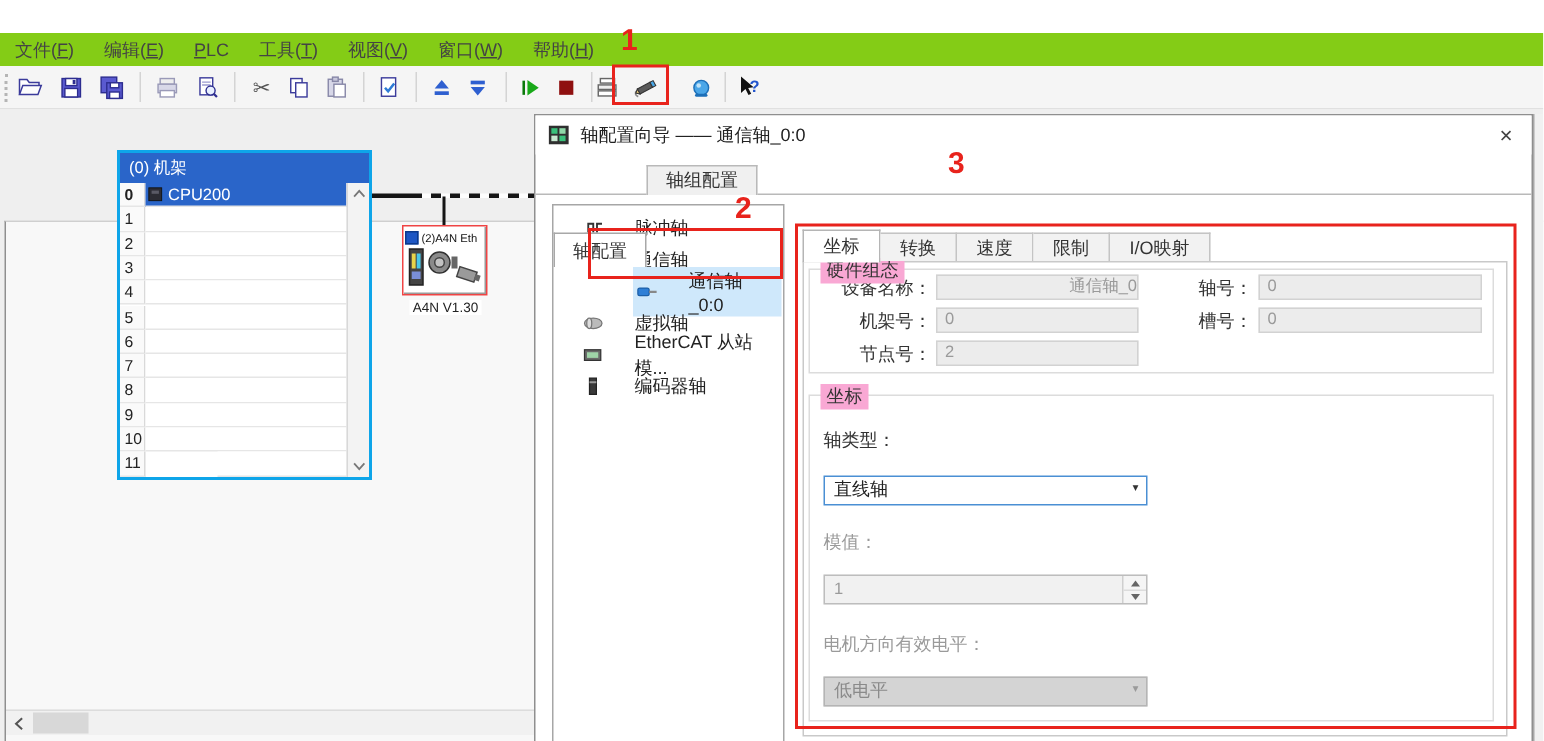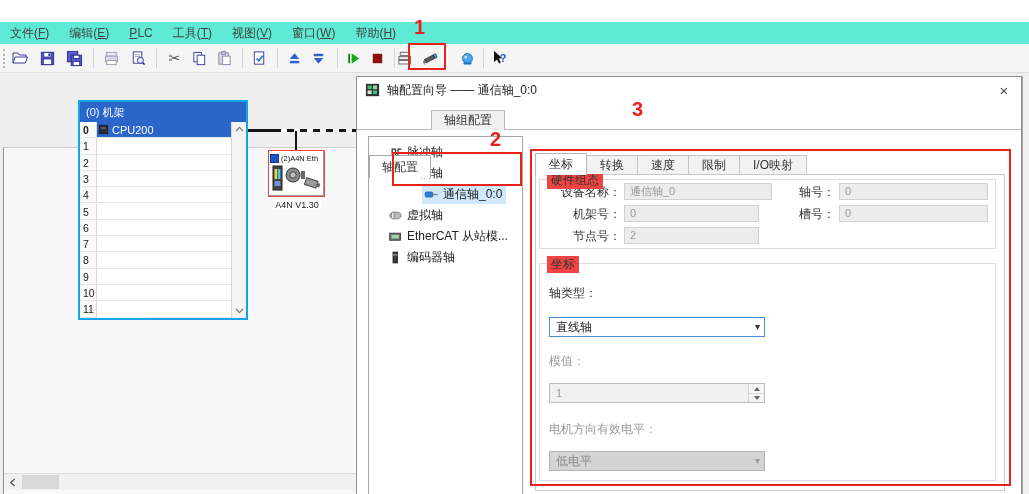--- a/index.html
+++ b/index.html
@@ -4,21 +4,21 @@
 <style>
   html,body{margin:0;padding:0;background:#fff;}
   #app{position:relative;width:1029px;height:494px;overflow:hidden;background:#fff;
        font-family:"Liberation Sans",sans-serif;color:#333;}
   .icon{display:inline-flex;align-items:center;justify-content:center;}
 
   
   .titlebar{position:absolute;left:0;top:0;width:1029px;height:22px;background:#fff;
             display:flex;align-items:center;gap:6px;padding-left:6px;font-size:12px;color:#333;box-sizing:border-box;}
   .menubar{position:absolute;left:0;top:22px;width:1029px;height:22px;display:flex;align-items:center;
-           font-size:12px;color:#444;background:#5eead4;}
+           font-size:12px;color:#444;background:#84cc16;}
   .menu-item{padding:3px 10px;cursor:default;}
   .toolbar{position:absolute;left:0;top:44px;width:1029px;height:29px;background:#f5f5f5;
            border-bottom:1px solid #e0e0e0;box-sizing:border-box;}
   .gripper{position:absolute;left:3px;top:5px;width:2px;height:19px;border-left:2px dotted #b5b5b5;}
   .tb-btn{position:absolute;top:2px;width:26px;height:24px;display:flex;align-items:center;justify-content:center;}
   .tb-sep{position:absolute;top:4px;width:1px;height:20px;background:#d4d4d4;}
 
   
   .workspace{position:absolute;left:0;top:73px;width:1029px;height:421px;background:#efefef;}
   .canvas{position:absolute;left:3px;top:74px;width:1026px;height:416px;background:#f8f8f8;
@@ -63,37 +63,37 @@
              font-size:15px;color:#444;}
   .tabline{position:absolute;left:0;top:52px;width:100%;height:1px;background:#b9b9b9;}
   .otab{position:absolute;font-size:12px;box-sizing:border-box;padding:0 12px;}
   .otab.active{left:12px;top:30px;height:23px;line-height:22px;background:#fff;border:1px solid #a8a8a8;border-bottom:none;z-index:2;margin-top:48px;}
   .otab.inactive{left:74px;top:33px;height:20px;line-height:19px;background:#f0f0f0;border:1px solid #b9b9b9;border-bottom:none;}
 
   .treepanel{position:absolute;left:11px;top:59px;width:155px;height:361px;background:#fff;
              border:1px solid #a6a6a6;box-sizing:border-box;overflow:hidden;}
   .tree-item{position:absolute;left:1px;right:1px;height:21px;display:flex;align-items:center;font-size:12px;color:#222;}
   .tree-exp{position:absolute;left:3px;top:5px;}
-  .tnode{display:flex;align-items:center;gap:4px;padding:1px 4px 1px 2px;}
+  .tnode{display:flex;align-items:center;gap:20px;padding:1px 4px 1px 2px;}
   .tnode.sel{background:var(--tsel);}
 
   .ptabs{position:absolute;left:178px;top:75px;height:22px;display:flex;align-items:flex-end;z-index:3;}
   .ptab{font-size:12px;box-sizing:border-box;padding:0 13px;}
   .ptab.active{height:22px;line-height:21px;background:#fff;border:1px solid #b5b5b5;border-bottom:none;margin-bottom:-1px;}
   .ptab.inactive{height:19px;line-height:18px;background:#f2f2f2;border:1px solid #c4c4c4;border-bottom:none;border-left:none;}
   .ppanel{position:absolute;left:178px;top:97px;width:470px;height:317px;background:#fff;
           border:1px solid #c9c9c9;box-sizing:border-box;}
 
   .groupbox{position:absolute;border:1px solid #dcdcdc;box-sizing:border-box;background:#fff;}
-  .grouplabel{position:absolute;font-size:12px;color:#333;background:#ef4444;padding:0 4px;z-index:2;}
+  .grouplabel{position:absolute;font-size:12px;color:#333;background:#f9a8d4;padding:0 4px;z-index:2;}
   .fld-label{position:absolute;font-size:12px;color:#333;text-align:right;}
   .fld-input{position:absolute;height:17px;background:#ececec;border:1px solid #d2d2d2;box-sizing:border-box;
              font-size:11px;line-height:15px;color:#9a9a9a;padding-left:5px;overflow:hidden;}
   .lbl-dim{color:#9a9a9a;}
-  .combo{position:absolute;width:216px;height:20px;box-sizing:border-box;font-size:12px;line-height:18px;padding-left:6px;}
+  .combo{position:absolute;width:216px;height:20px;box-sizing:border-box;font-size:12px;line-height:18px;padding-left:6px;font-family:Liberation Mono, monospace;}
   .combo .arrow{position:absolute;right:4px;top:0;line-height:18px;font-size:10px;}
   .combo.enabled{background:#fff;border:1px solid var(--cbord);color:#222;}
   .combo.enabled .arrow{color:#333;}
   .combo.disabled{background:#d4d4d4;border:1px solid #b5b5b5;color:#8a8a8a;}
   .combo.disabled .arrow{color:#9a9a9a;}
   .spinner{position:absolute;width:216px;height:20px;background:#f1f1f1;border:1px solid #bdbdbd;box-sizing:border-box;
            font-size:11px;line-height:18px;color:#9a9a9a;padding-left:6px;}
   .spin-btns{position:absolute;right:0;top:0;width:15px;height:18px;border-left:1px solid #cfcfcf;background:#f5f5f5;}
   .spin-up,.spin-dn{position:absolute;left:0;width:15px;height:9px;display:flex;align-items:center;justify-content:center;}
   .spin-up{top:0;border-bottom:1px solid #dcdcdc;}
@@ -496,21 +496,21 @@
         <span class="ptab inactive">速度</span>
         <span class="ptab inactive">限制</span>
         <span class="ptab inactive">I/O映射</span>
       </div>
     <div class="ppanel"></div>
 
     <div class="groupbox" style="left:182px;top:102px;width:457px;height:70px;"></div>
     <div class="grouplabel" style="left:190px;top:95px;">硬件组态</div>
     <div id="hwfields">
         <div class="fld-label" style="left: 164px; top: 107px; width: 100px;">设备名称：</div>
-        <div class="fld-input" style="left: 267px; top: 106px; width: 148px;">通信轴_0</div>
+        <div class="fld-input" style="left: 267px; top: 106px; width: 135px; text-align: right;">通信轴_0</div>
         <div class="fld-label" style="left: 394px; top: 107px; width: 84px;">轴号：</div>
         <div class="fld-input" style="left: 482px; top: 106px; width: 149px;">0</div>
         <div class="fld-label" style="left: 164px; top: 129px; width: 100px;">机架号：</div>
         <div class="fld-input" style="left: 267px; top: 128px; width: 135px;">0</div>
         <div class="fld-label" style="left: 394px; top: 129px; width: 84px;">槽号：</div>
         <div class="fld-input" style="left: 482px; top: 128px; width: 149px;">0</div>
         <div class="fld-label" style="left: 164px; top: 151px; width: 100px; text-align: right;">节点号：</div>
         <div class="fld-input" style="left: 267px; top: 150px; width: 135px;">2</div>
       </div>
 

